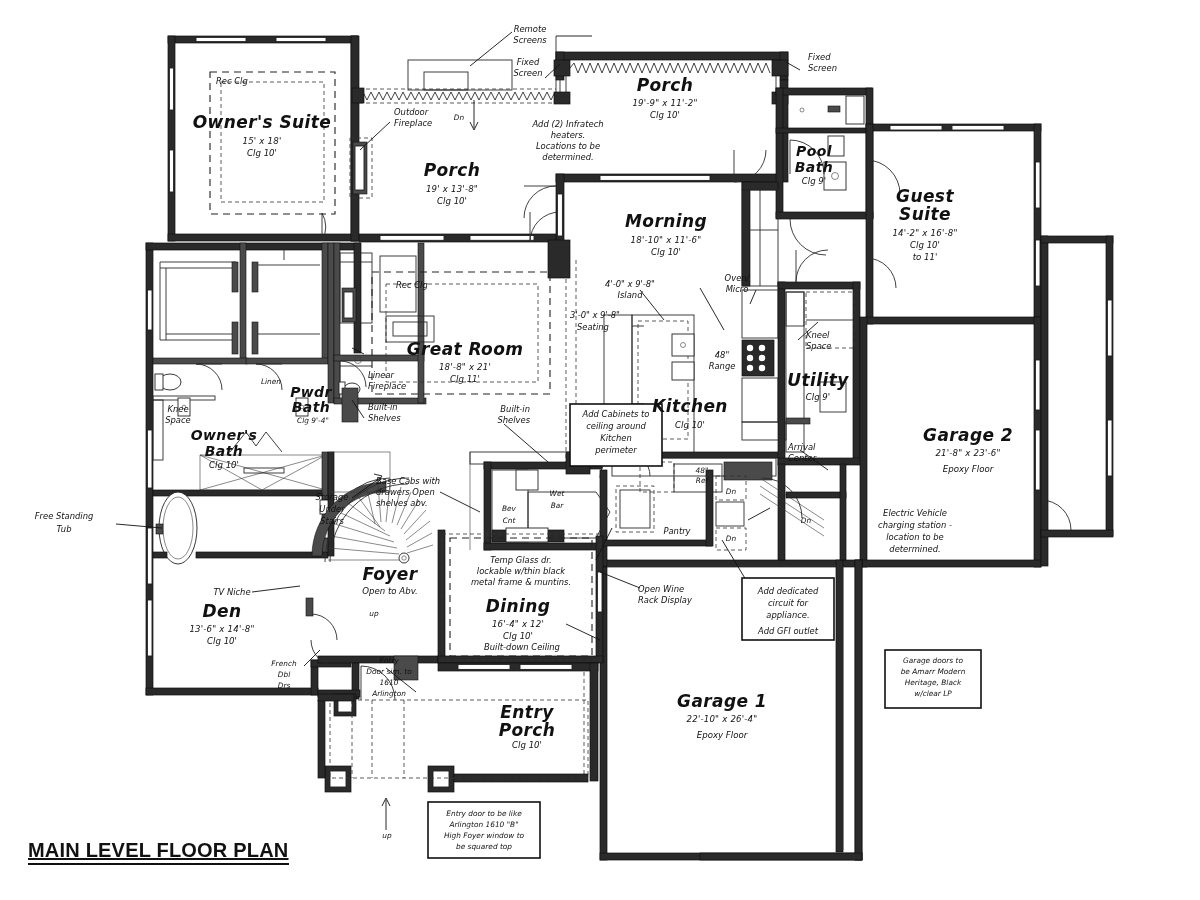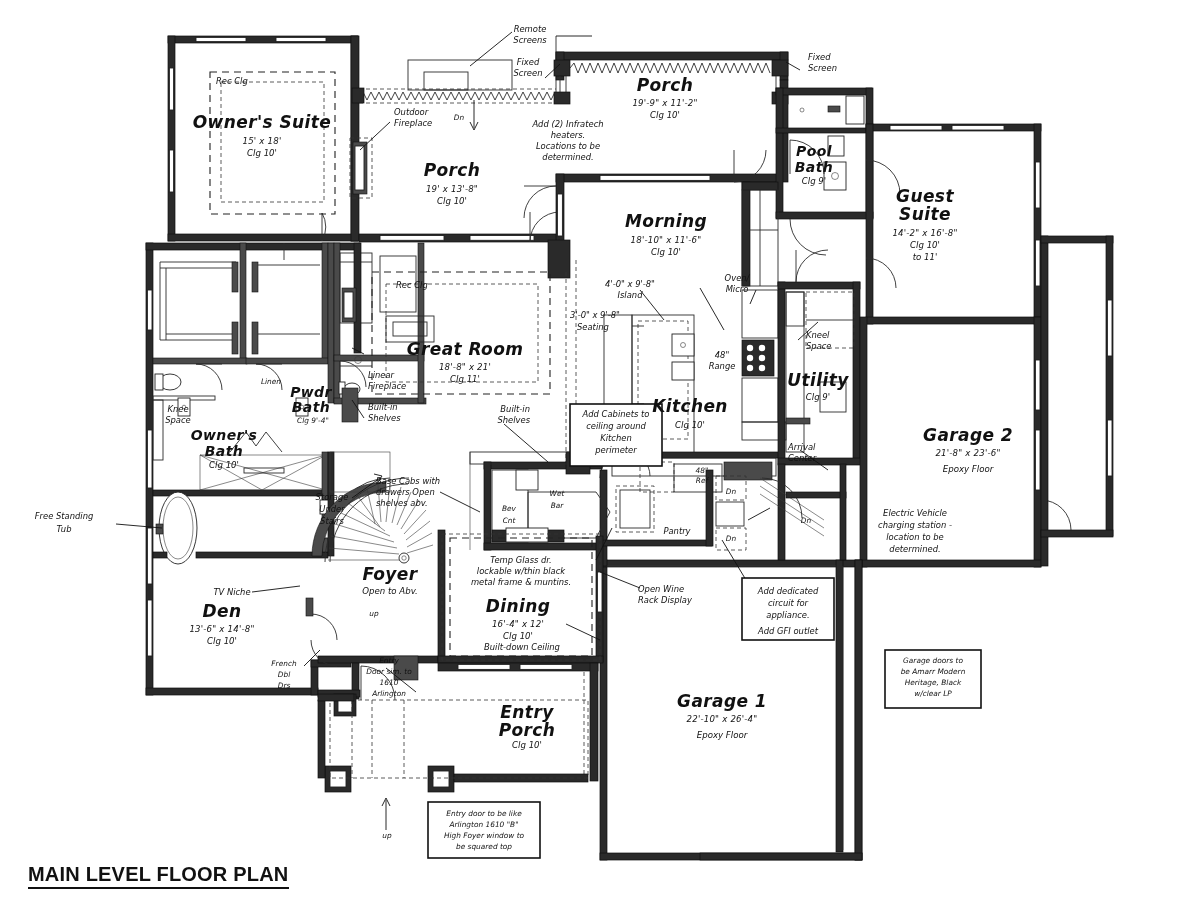--- a/index.html
+++ b/index.html
@@ -58,29 +58,30 @@
   .note {
     font-size: 8.4px; text-anchor: middle; font-style: italic;
   }
   .note-l { font-size: 8.4px; text-anchor: start; font-style: italic; }
   .note-r { font-size: 8.4px; text-anchor: end;   font-style: italic; }
   .tiny { font-size: 7.4px; text-anchor: middle; font-style: italic; }
 
   #plan-title {
     position: absolute;
     left: 28px;
-    top: 864px;
+    top: 840px;
     font-family: "Liberation Sans", sans-serif;
     font-size: 20px;
     font-weight: 700;
     color: #111;
     letter-spacing: .2px;
     border-bottom: 2.5px solid #111;
     padding-bottom: 2px;
     line-height: 1.05;
+    text-decoration: underline;
   }
 </style>
 </head>
 <body>
 
 <div id="plan-root">
 
   <svg class="plan-svg" viewBox="0 0 1200 900">
 
     <defs>

